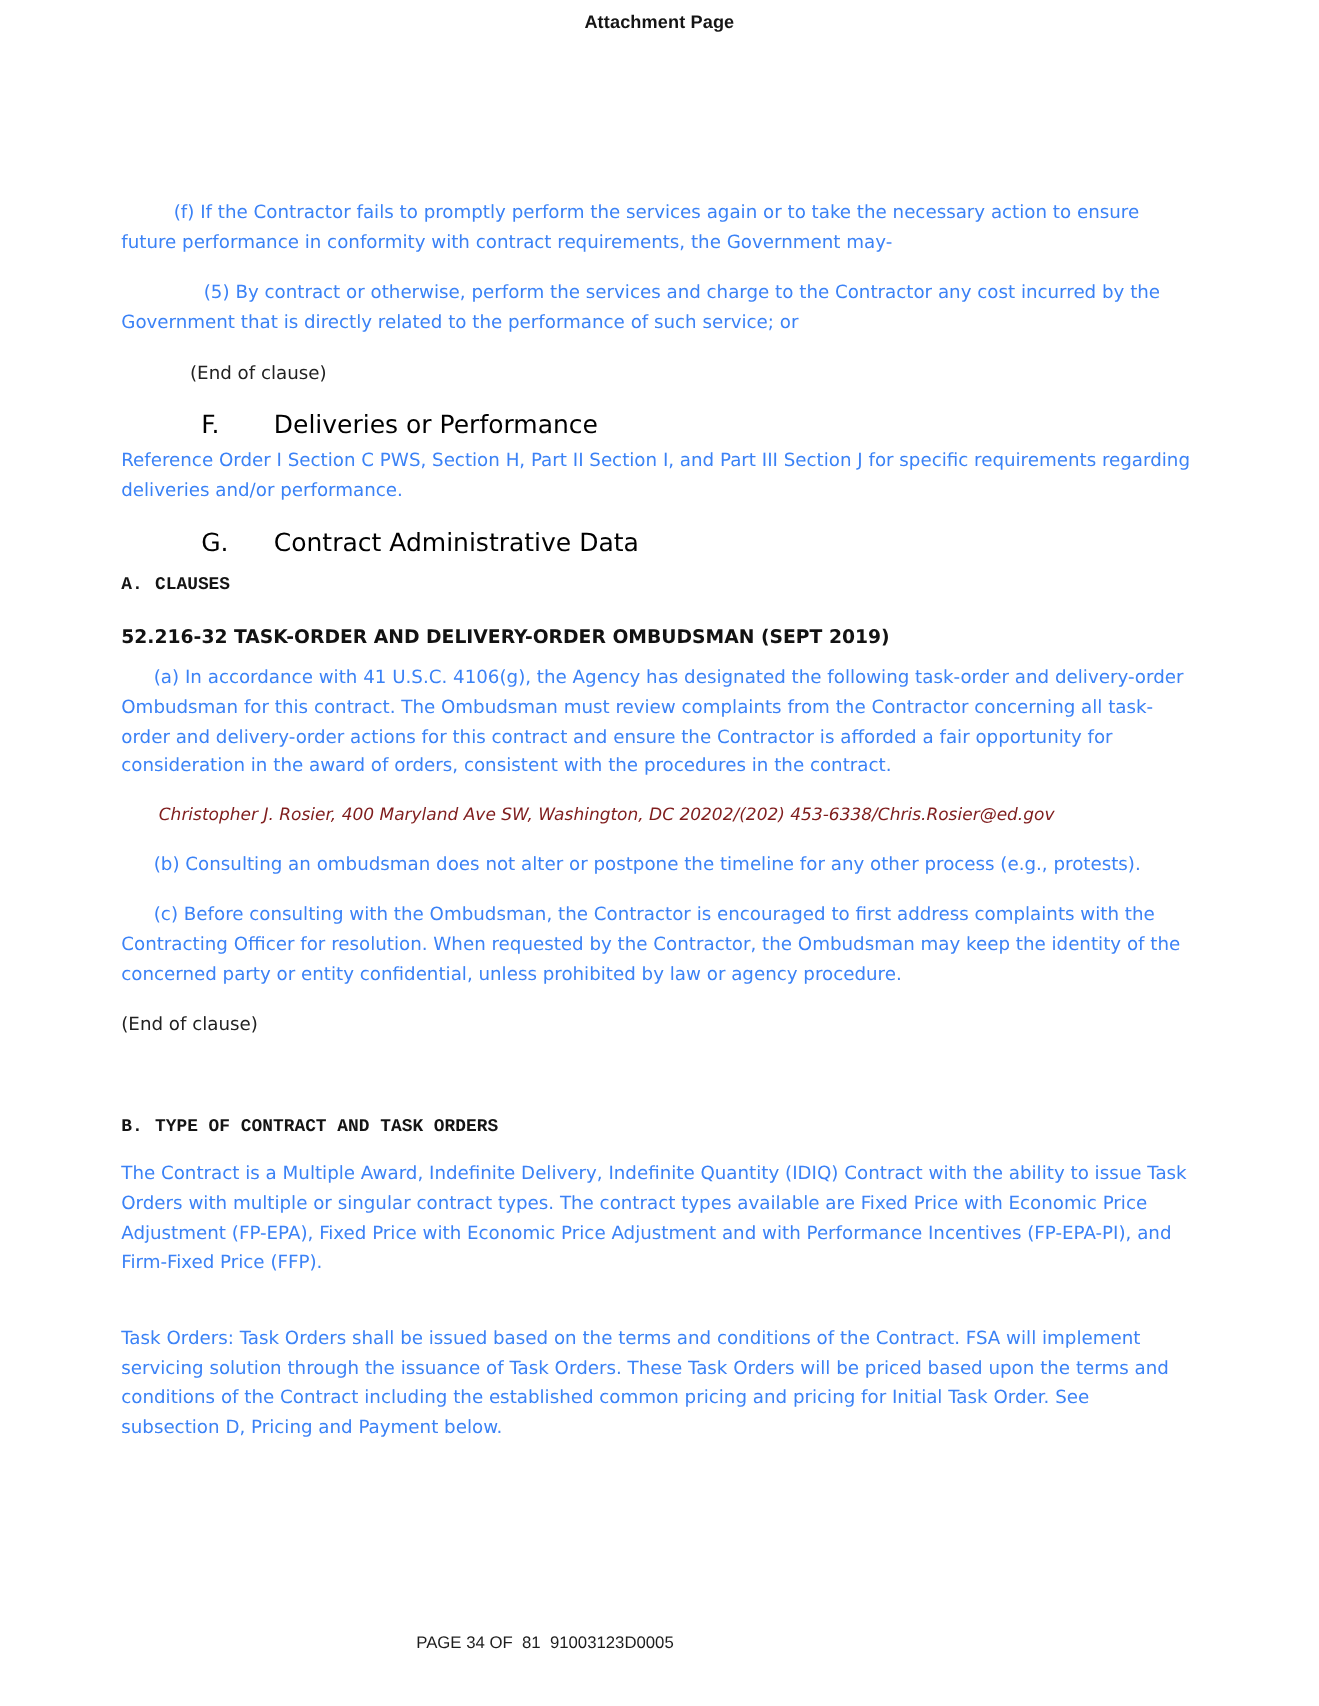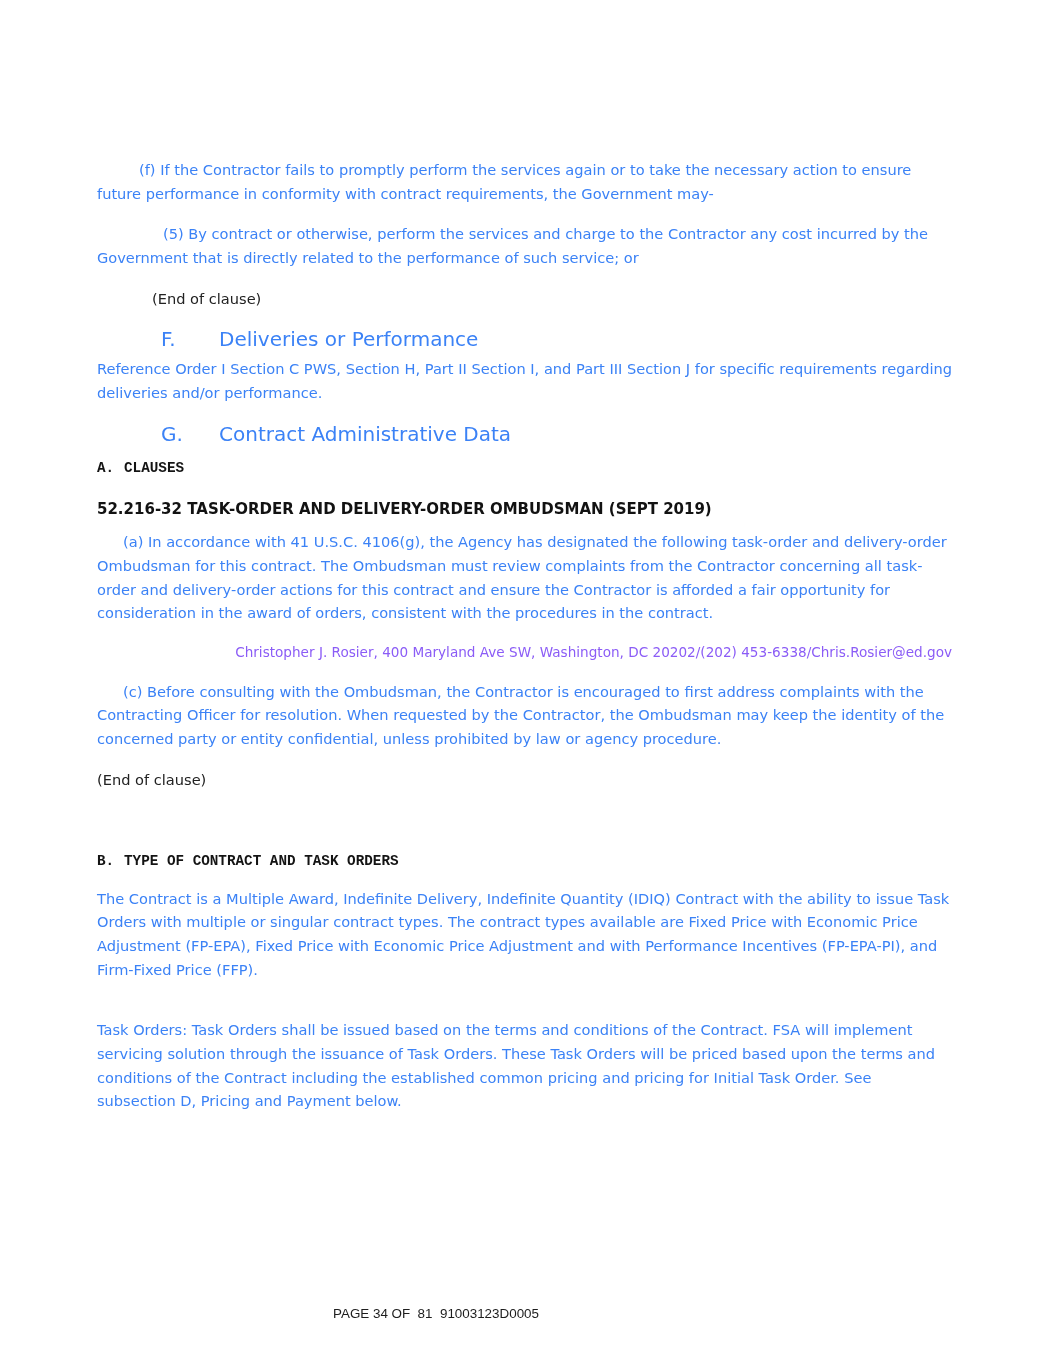--- a/index.html
+++ b/index.html
@@ -64,31 +64,32 @@
     font-family: "DejaVu Sans", sans-serif;
     font-size: 14.6px;
     line-height: 1.62;
     color: #222222;
     margin-bottom: 16px;
   }
   .center-note.shift-right { padding-left: 55px; }
 
   .contact-line {
     font-family: "DejaVu Sans", sans-serif;
+    font-style: italic;
     font-size: 13.6px;
     line-height: 1.6;
-    color: #8b5cf6;
-    text-align: right;
+    color: #7f1d1d;
+    text-align: left;
     padding-left: 30px;
     margin-bottom: 16px;
   }
 
   
   .blue-heading {
-    color: #3b82f6;
+    color: #000000;
     font-family: "DejaVu Sans", sans-serif;
     font-weight: normal;
     font-size: 20px;
     line-height: 1.35;
     padding-left: 64px;
     margin-top: 16px;
     margin-bottom: 4px;
     white-space: pre;
   }
   .blue-heading .letter {
@@ -136,20 +137,21 @@
     font-size: 13.4px;
     color: #1d1d1d;
     white-space: pre;
   }
 </style>
 </head>
 <body>
 
 <div class="page">
 
+  <div class="page-header">Attachment Page</div>
 
   <div class="content">
 
     <p class="para indent-sm">(f) If the Contractor fails to promptly perform the services again or to take the necessary action to ensure future performance in conformity with contract requirements, the Government may-</p>
 
     <p class="para indent-md">(5) By contract or otherwise, perform the services and charge to the Contractor any cost incurred by the Government that is directly related to the performance of such service; or</p>
 
 
     <div class="center-note shift-right">(End of clause)</div>
 
@@ -160,20 +162,21 @@
     <h2 class="blue-heading"><span class="letter">G.</span><span>Contract Administrative Data</span></h2>
 
     <h3 class="sub-heading"><span class="letter">A.</span><span>CLAUSES</span></h3>
 
     <h4 class="clause-title">52.216-32 TASK-ORDER AND DELIVERY-ORDER OMBUDSMAN (SEPT 2019)</h4>
 
     <p class="para indent-tiny">(a) In accordance with 41 U.S.C. 4106(g), the Agency has designated the following task-order and delivery-order Ombudsman for this contract. The Ombudsman must review complaints from the Contractor concerning all task-order and delivery-order actions for this contract and ensure the Contractor is afforded a fair opportunity for consideration in the award of orders, consistent with the procedures in the contract.</p>
 
     <div class="contact-line">Christopher J. Rosier, 400 Maryland Ave SW, Washington, DC 20202/(202) 453-6338/Chris.Rosier@ed.gov</div>
 
+    <p class="para indent-tiny">(b) Consulting an ombudsman does not alter or postpone the timeline for any other process (e.g., protests).</p>
 
     <p class="para indent-tiny">(c) Before consulting with the Ombudsman, the Contractor is encouraged to first address complaints with the Contracting Officer for resolution. When requested by the Contractor, the Ombudsman may keep the identity of the concerned party or entity confidential, unless prohibited by law or agency procedure.</p>
 
     <div class="center-note">(End of clause)</div>
 
     <div class="gap-lg"></div>
 
     <h3 class="sub-heading"><span class="letter">B.</span><span>TYPE OF CONTRACT AND TASK ORDERS</span></h3>
 
     <p class="para">The Contract is a Multiple Award, Indefinite Delivery, Indefinite Quantity (IDIQ) Contract with the ability to issue Task Orders with multiple or singular contract types. The contract types available are Fixed Price with Economic Price Adjustment (FP-EPA), Fixed Price with Economic Price Adjustment and with Performance Incentives (FP-EPA-PI), and Firm-Fixed Price (FFP).</p>

